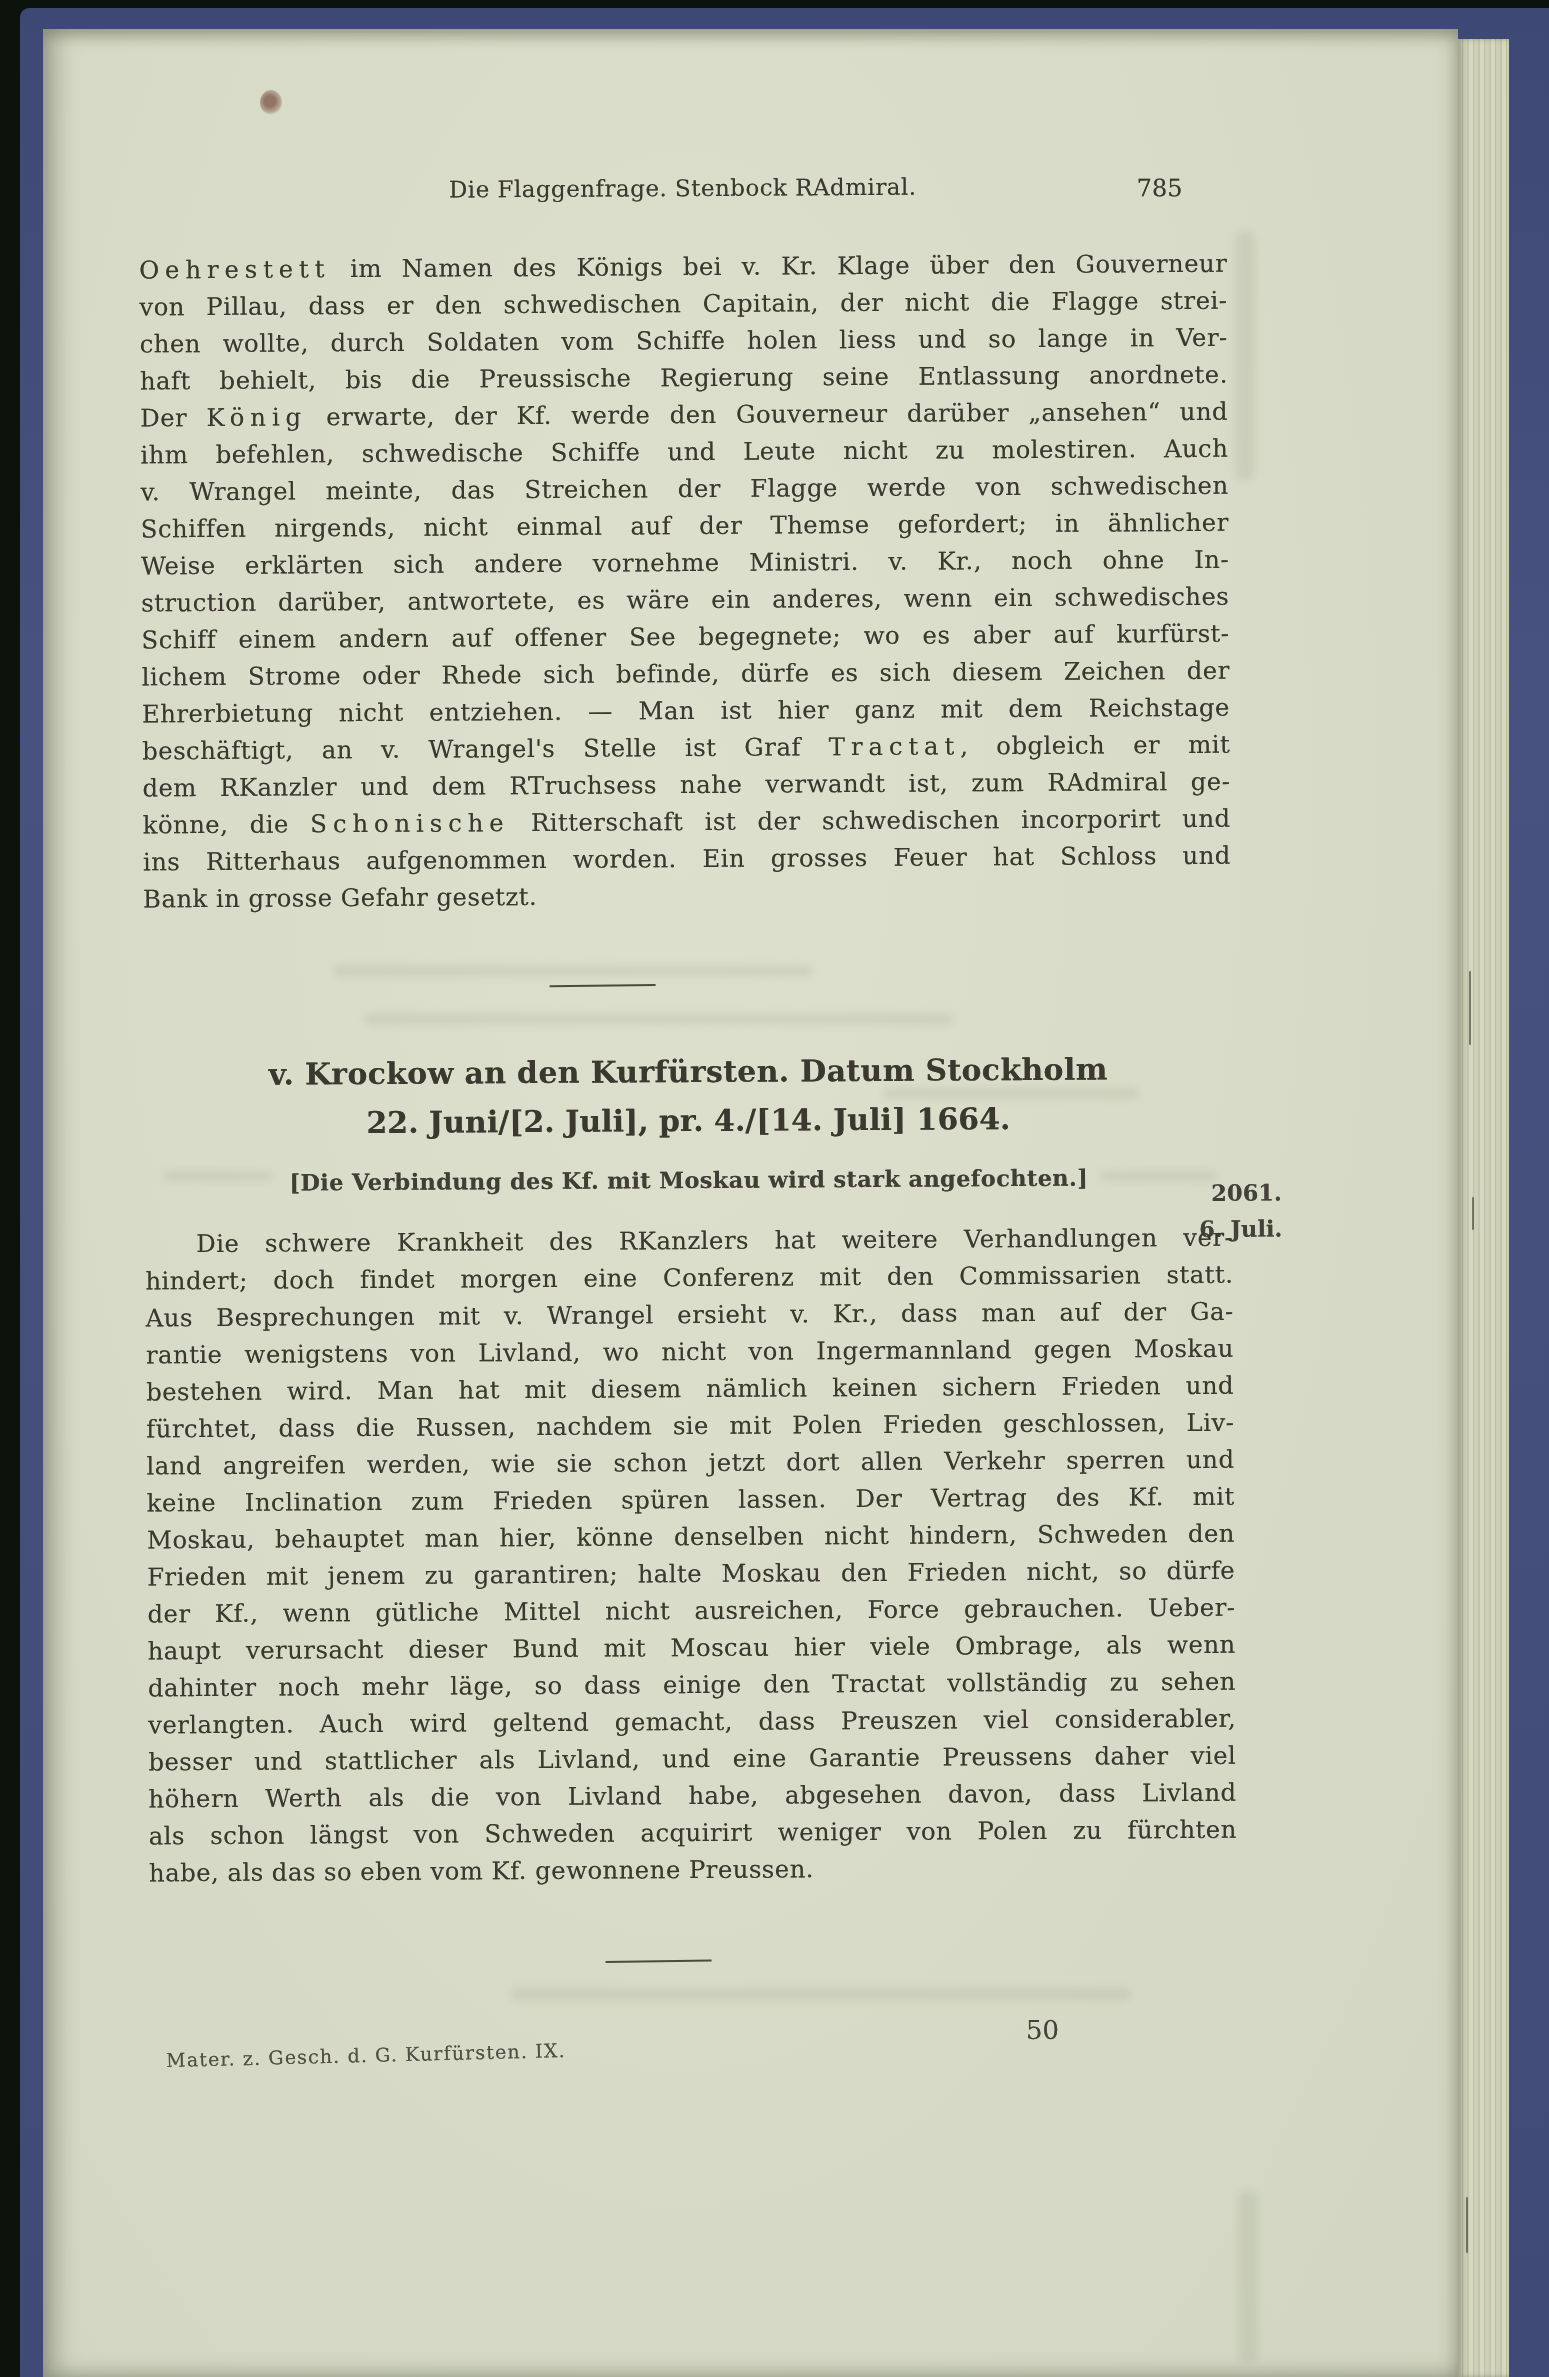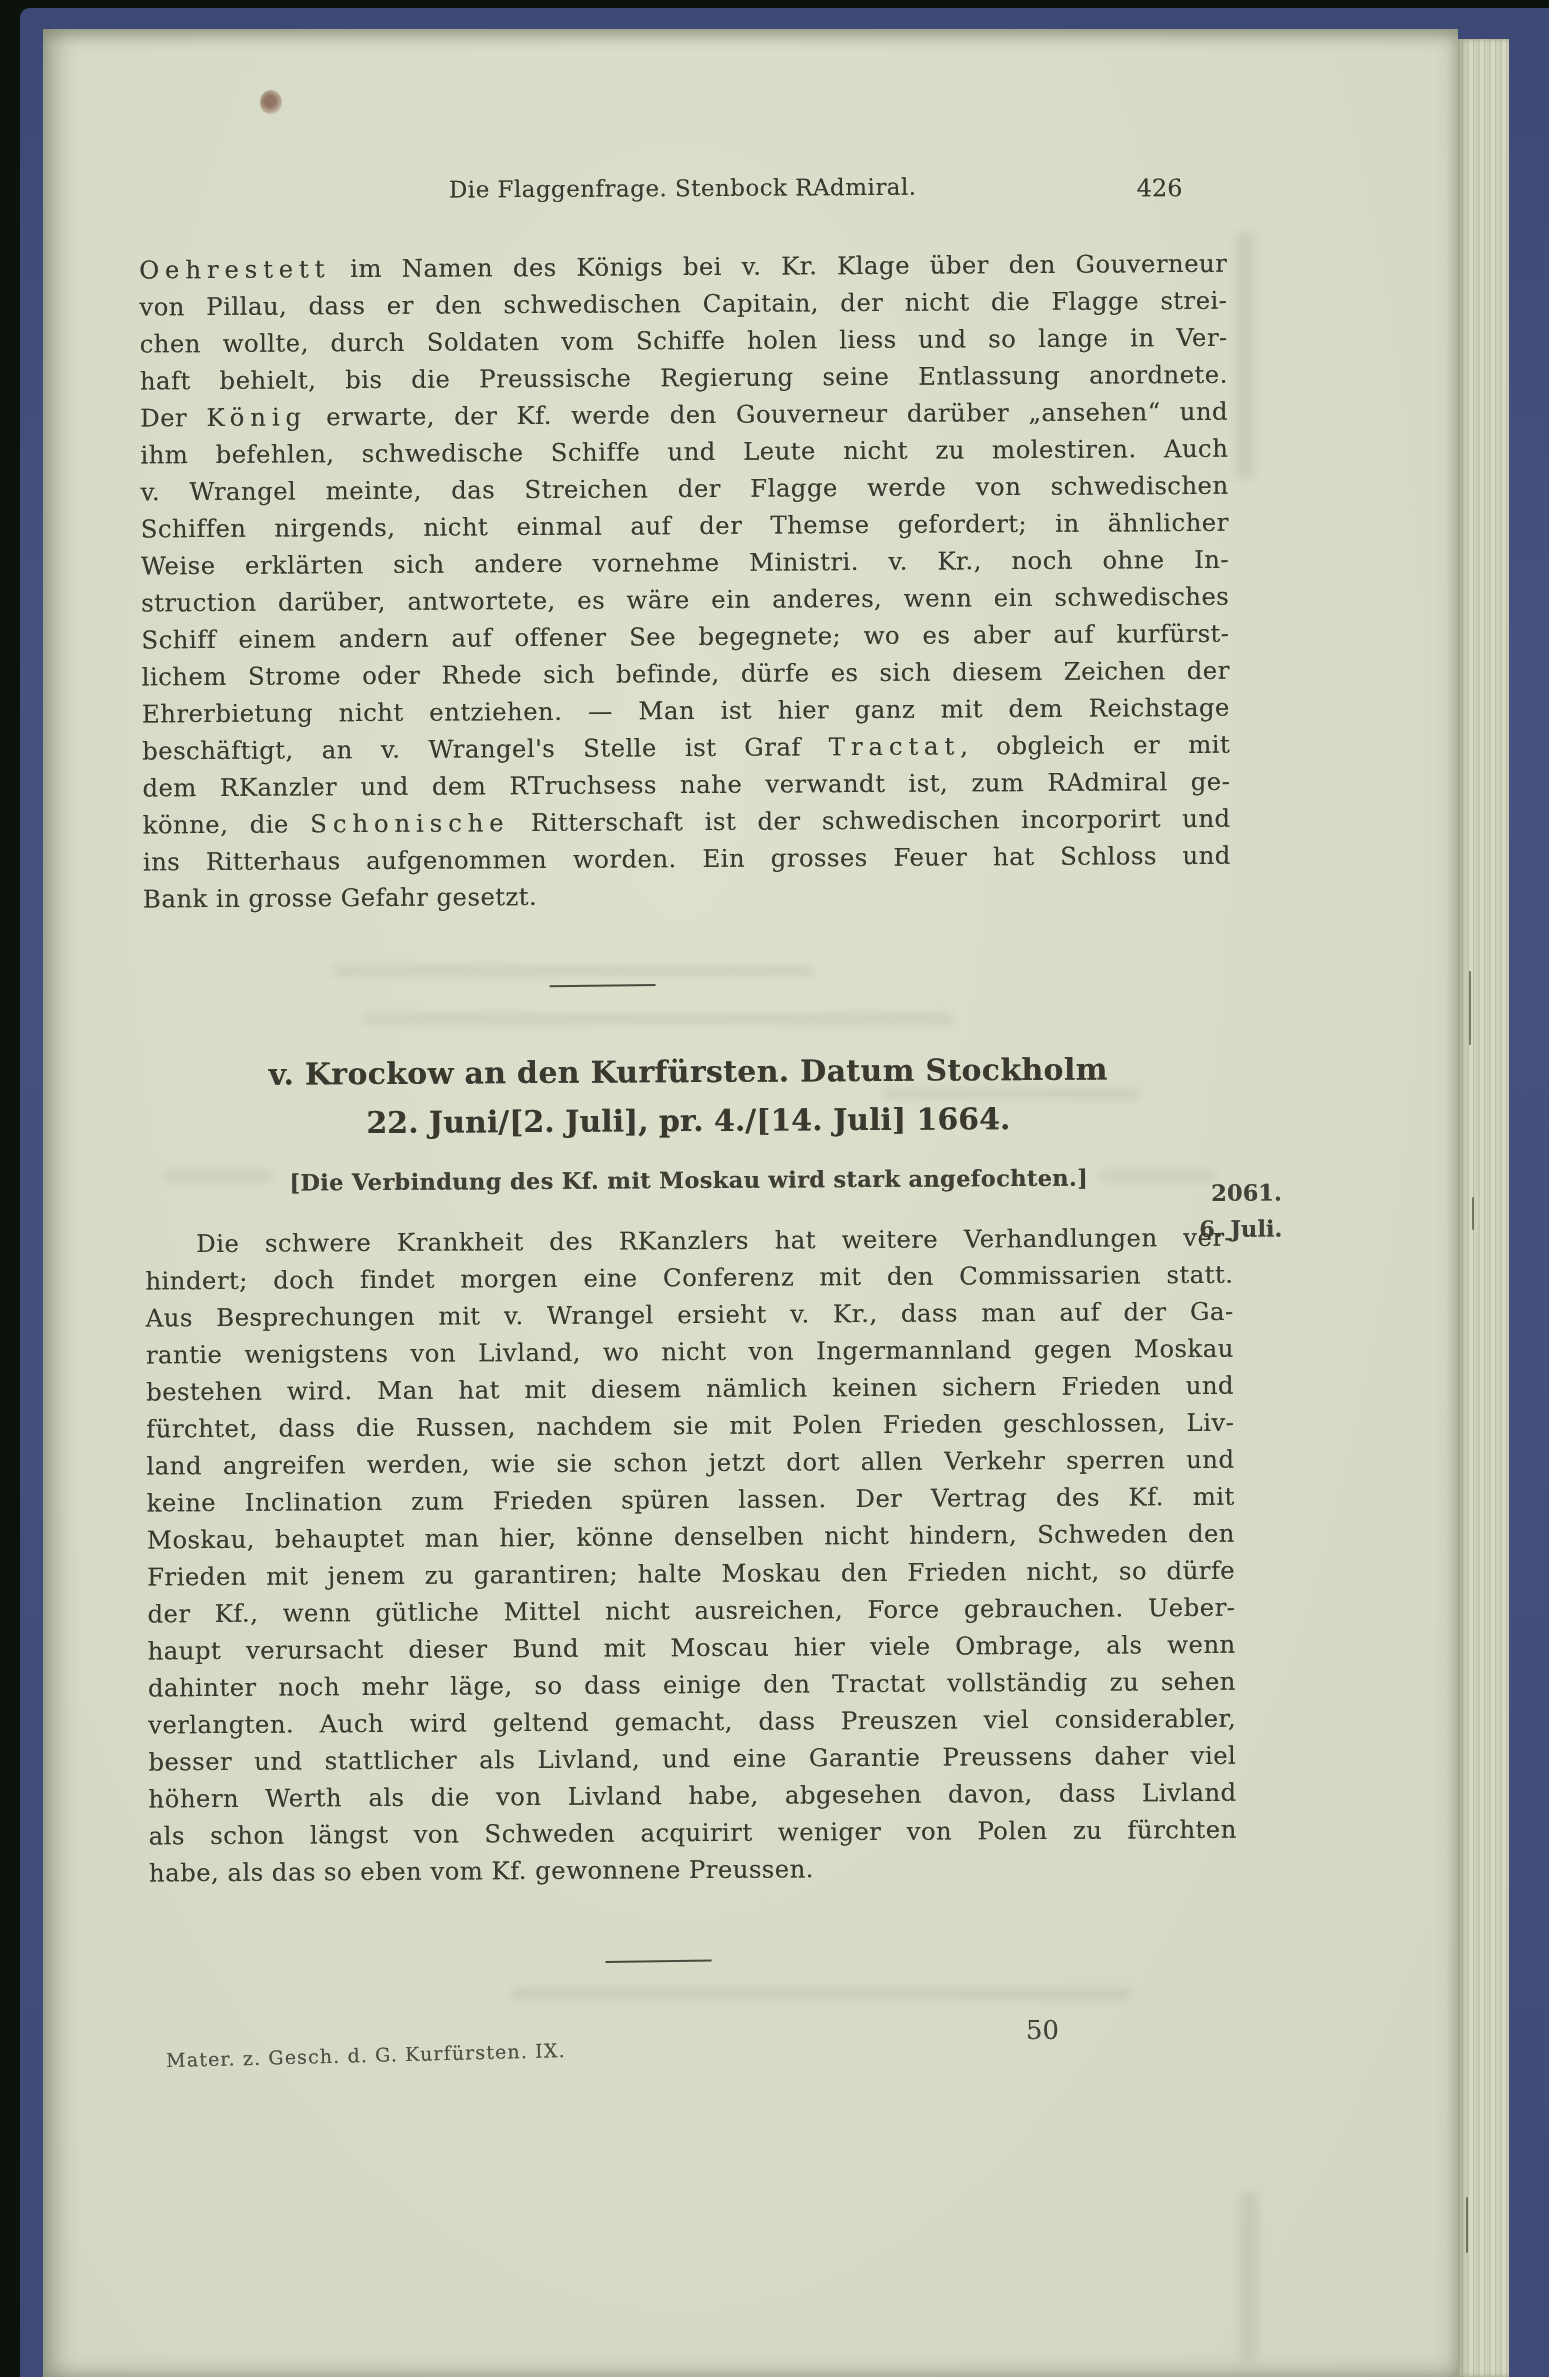--- a/index.html
+++ b/index.html
@@ -87,21 +87,21 @@
 <div class="bleed" style="left:883px;top:1088px;width:256px;height:11px;"></div>
 <div class="bleed" style="left:164px;top:1171px;width:108px;height:10px;"></div>
 <div class="bleed" style="left:1100px;top:1171px;width:116px;height:10px;"></div>
 <div class="bleed" style="left:511px;top:1988px;width:620px;height:12.4px;"></div>
 <div class="bleed" style="left:1235px;top:232px;width:20px;height:248px;"></div>
 <div class="bleed" style="left:1239px;top:2192px;width:18.6px;height:170px;"></div>
 
 <div id="content">
 
   <div id="running-header">Die Flaggenfrage.  Stenbock RAdmiral.</div>
-  <div id="page-number">426</div>
+  <div id="page-number">785</div>
 
   <div id="para1" class="para">
       <div class="tline"><span class="sperr">Oehrestett</span><span> im Namen des Königs bei v. Kr. Klage über den Gouverneur</span></div>
       <div class="tline"><span>von Pillau, dass er den schwedischen Capitain, der nicht die Flagge strei-</span></div>
       <div class="tline"><span>chen wollte, durch Soldaten vom Schiffe holen liess und so lange in Ver-</span></div>
       <div class="tline"><span>haft behielt, bis die Preussische Regierung seine Entlassung anordnete.</span></div>
       <div class="tline"><span>Der </span><span class="sperr">König</span><span> erwarte, der Kf. werde den Gouverneur darüber „ansehen“ und</span></div>
       <div class="tline"><span>ihm befehlen, schwedische Schiffe und Leute nicht zu molestiren. Auch</span></div>
       <div class="tline"><span>v. Wrangel meinte, das Streichen der Flagge werde von schwedischen</span></div>
       <div class="tline"><span>Schiffen nirgends, nicht einmal auf der Themse gefordert; in ähnlicher</span></div>

